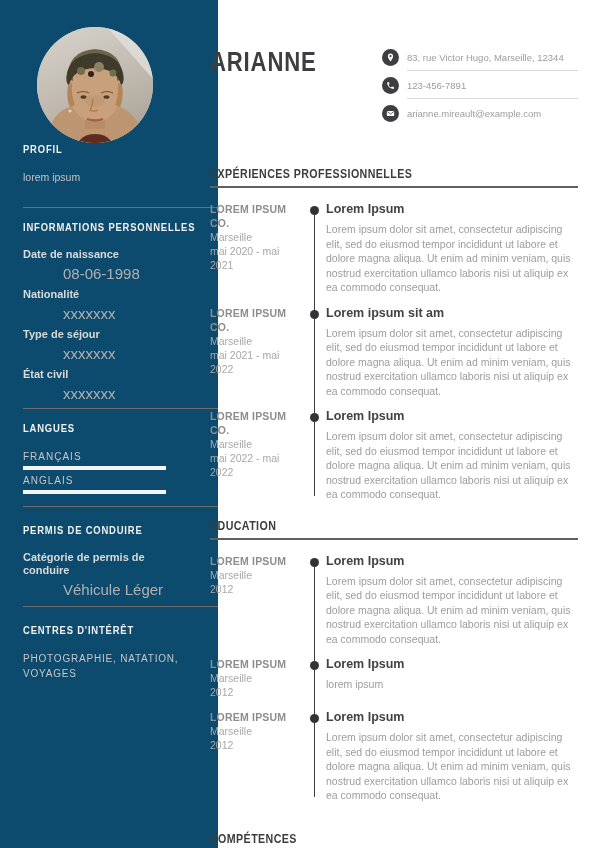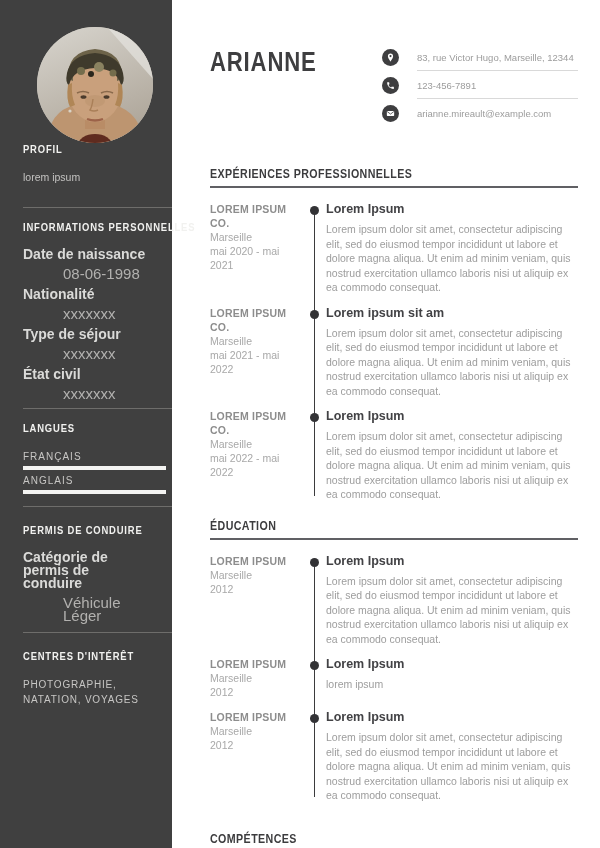--- a/index.html
+++ b/index.html
@@ -8,54 +8,54 @@
     font-family:"Liberation Sans", sans-serif;
     background:#ffffff;
     position:relative;
     overflow:hidden;
     color:#3e3e40;
   }
   .cond { display:inline-block; transform:scaleX(0.82); transform-origin:0 50%; white-space:nowrap; }
 
   
   .sidebar {
-    position:absolute; left:0; top:0; width:172px; height:848px;
-    background:#404040;
+    position:absolute; left:0; top:0; width:218px; height:848px;
+    background:#0c4a6e;
   }
   .photo-wrap {
     position:absolute; left:37px; top:27px; width:116px; height:116px;
     border-radius:50%; overflow:hidden; background:#c2beb6;
   }
   .side-content { position:absolute; left:23px; right:0; top:143px; }
   .side-title {
     font-size:11.5px; font-weight:bold; letter-spacing:1px;
     color:#f1f1ef; text-transform:uppercase;
   }
   .side-pad { padding-right:26px; }
   .side-text { font-size:10.5px; color:#c3c2c0; margin-top:15px; line-height:15px; }
   .side-divider { height:1px; background:#6e6d6b; margin-top:22px; }
   .info-item { margin-bottom:8px; }
-  .info-item .lbl { font-size:14px; font-weight:bold; color:#dadad8; line-height:13px; }
+  .info-item .lbl { font-size:11px; font-weight:bold; color:#dadad8; line-height:13px; }
   .info-item .val { font-size:15px; color:#b2b1af; line-height:13px; margin-top:6px;padding-left:40px; }
   .lang { margin-bottom:5px; }
   .lang-name { font-size:10px; letter-spacing:1px; color:#c7c6c4; line-height:11px; }
   .lang-bar-track { margin-top:4px; height:4px; width:143px; }
   .lang-bar { height:4px; background:#f4f4f2; width:100%; }
   .interests-text {
     font-size:10px; letter-spacing:0.8px; color:#c7c6c4;
     line-height:15px; margin-top:15px; text-transform:uppercase;
   }
 
   
   .main { position:absolute; left:210px; top:5px; width:368px; }
   .header { display:flex; margin-top:42px; }
   .name-block { width:172px; }
   .name-line { font-size:27px; line-height:31px; font-weight:bold; letter-spacing:1px; color:#3e3e40; text-transform:uppercase; }
   .contact-block { flex:1; padding-top:2px; }
-  .contact-row { display:flex; align-items:flex-start; margin-bottom:6px;gap:10px; }
+  .contact-row { display:flex; align-items:flex-start; margin-bottom:6px; }
   .c-icon {
     width:17px; height:17px; border-radius:50%; background:#3e3e40;
     flex:none; display:flex; align-items:center; justify-content:center; margin-right:8px;
   }
   .c-text {
     flex:1; font-size:9.5px; color:#9c9c9c; line-height:12px;
     padding:3px 0 6px; border-bottom:1px solid #d9d9d9;
   }
   .contact-row:last-child .c-text { border-bottom:none; }
 

